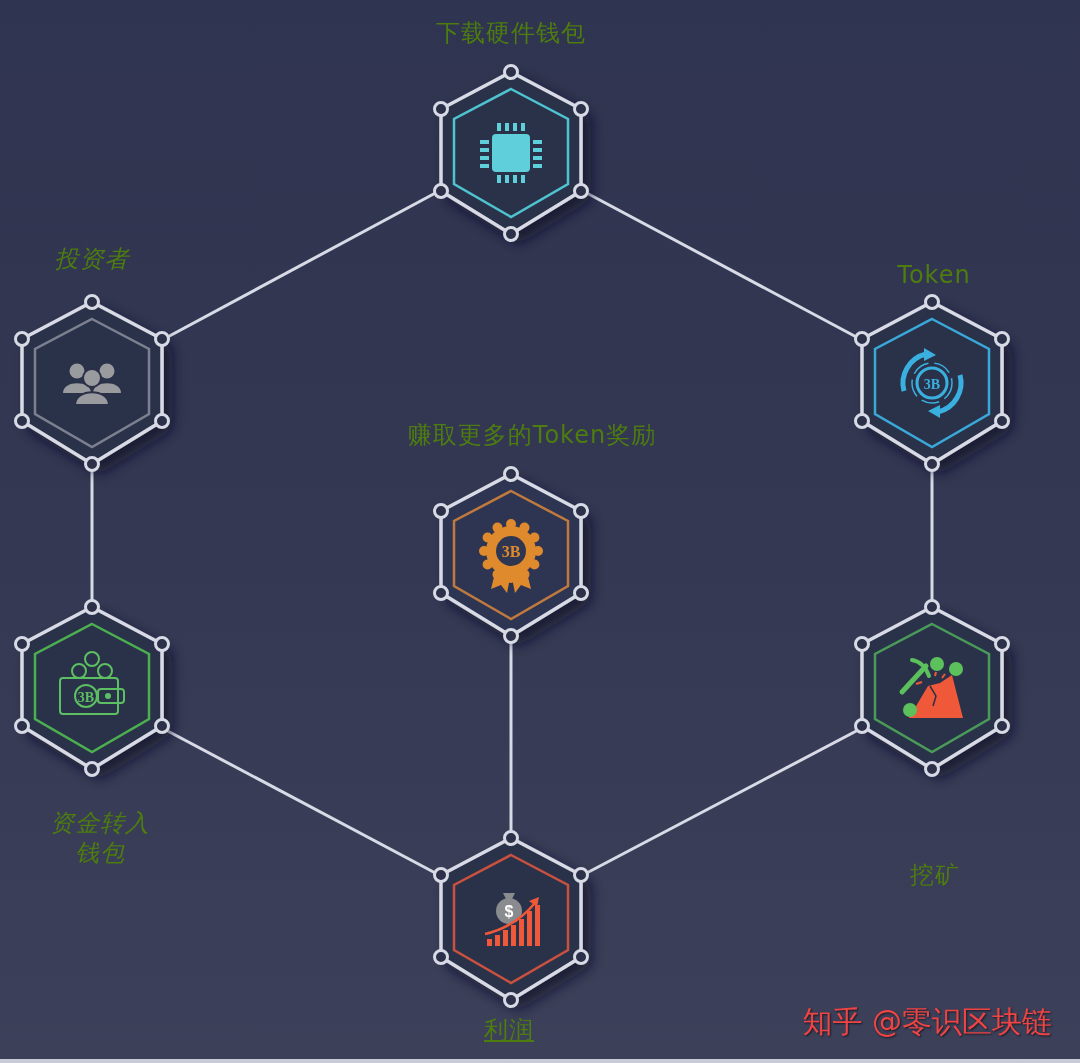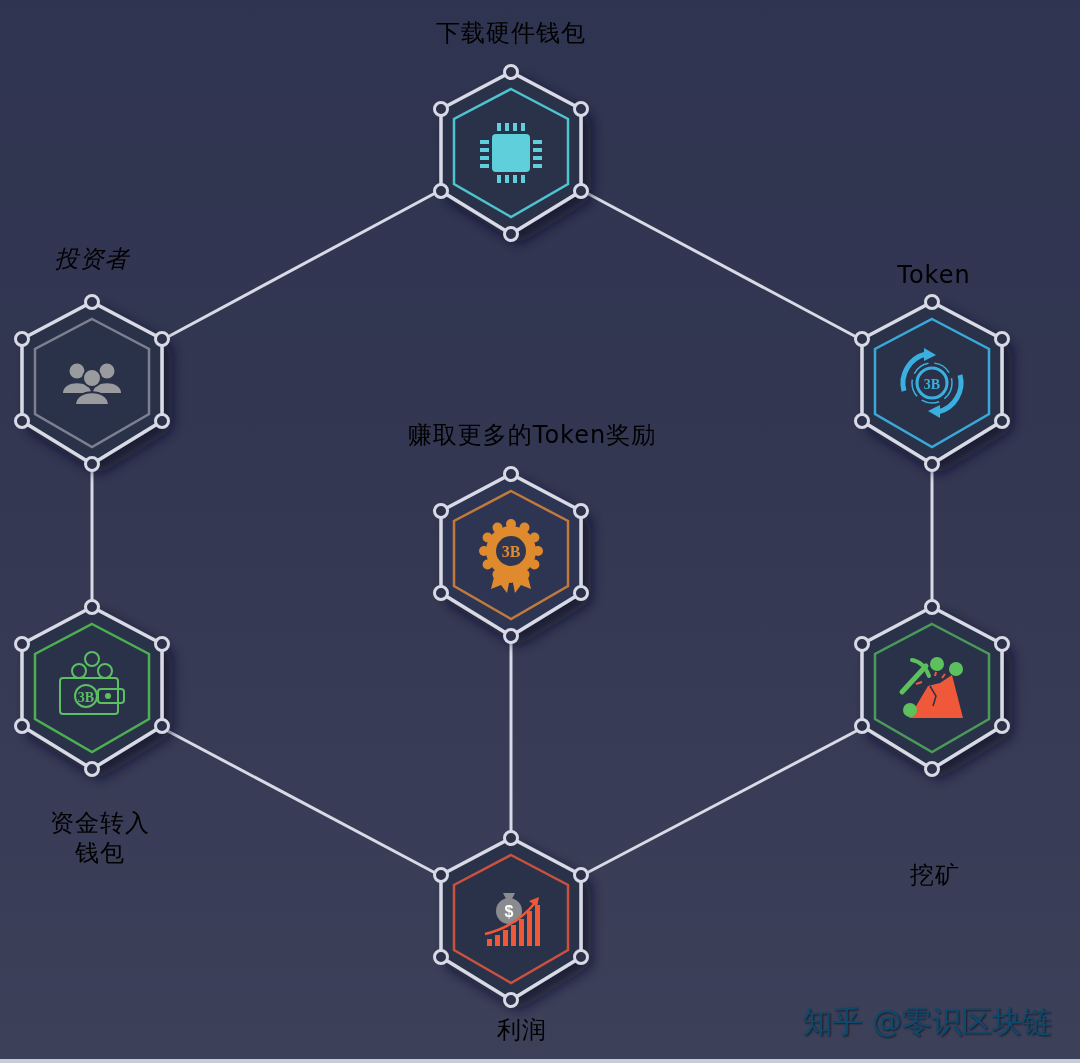--- a/index.html
+++ b/index.html
@@ -21,37 +21,37 @@
       background: #c9ccd8;
     }
     svg.diagram {
       position: absolute;
       left: 0; top: 0;
       width: 1080px;
       height: 1063px;
     }
     .label {
       position: absolute;
-      color: #000000;
+      color: #4d7c0f;
       font-size: 24px;
       line-height: 30px;
       text-align: center;
       white-space: nowrap;
       transform: translateX(-50%);
       letter-spacing: 1px;
     }
     .label.multiline {
       white-space: normal;
       width: 120px;
     }
     .watermark {
       position: absolute;
       right: 28px;
       bottom: 22px;
-      color: #0c4a6e;
+      color: #ef4444;
       font-size: 30px;
       line-height: 38px;
       text-shadow: 1px 1px 2px rgba(0,0,0,0.6);
       white-space: nowrap;
     }
   </style>
 </head>
 <body>
 
 <svg class="diagram" viewBox="0 0 1080 1063" xmlns="http://www.w3.org/2000/svg">
@@ -259,21 +259,21 @@
         <circle cx="-70" cy="38" r="6.5"></circle>
         <circle cx="-70" cy="-44" r="6.5"></circle>
     </g>
   </g>
 </svg>
 
 <div class="label" style="left:511px; top:18px;">下载硬件钱包</div>
 <div class="label" style="left:92px; top:244px;font-style:italic;">投资者</div>
 <div class="label" style="left:934px; top:260px;">Token</div>
 <div class="label" style="left:532px; top:420px;">赚取更多的Token奖励</div>
-<div class="label multiline" style="left:100px; top:808px;">
+<div class="label multiline" style="left:100px; top:808px;font-style:italic;">
   <div>资金转入</div>
   <div>钱包</div>
 </div>
 <div class="label" style="left:935px; top:812px;margin-top:48px;">挖矿</div>
-<div class="label" style="left:522px; top:1015px;">利润</div>
+<div class="label" style="left:509px; top:1015px;text-decoration:underline;">利润</div>
 
 <div class="watermark">知乎 @零识区块链</div>
 <div class="bottom-strip"></div>
 
 </body></html>

